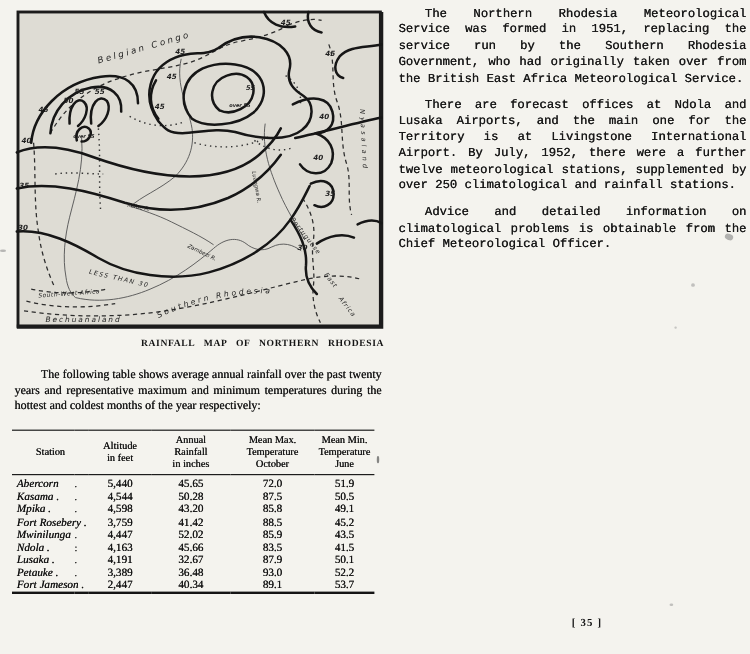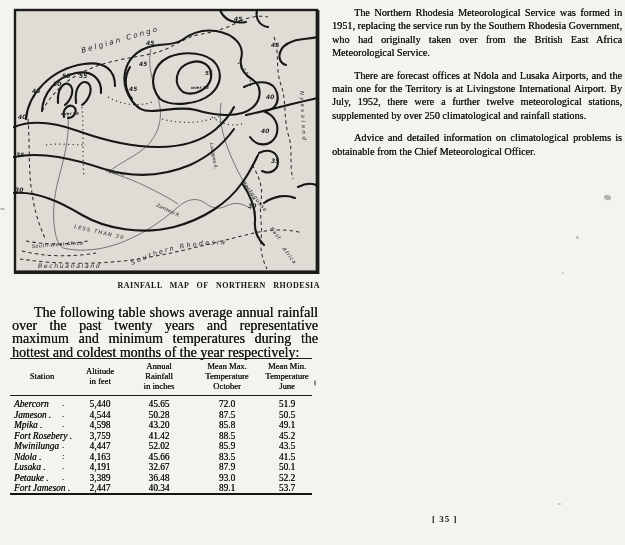--- a/index.html
+++ b/index.html
@@ -13,27 +13,27 @@
   .map-wrap{position:absolute;left:12px;top:7px;width:308px;height:268px;}
   .map-wrap svg{display:block;}
   .map-caption{
     position:absolute;left:12px;top:281px;width:308px;
     text-align:right;font-weight:bold;font-size:8px;letter-spacing:.5px;word-spacing:5px;
     color:#151515;
   }
   
   .intro{
     position:absolute;left:12px;top:306px;width:306px;
-    font-size:14px;line-height:13.2px;text-align:justify;text-indent:22px;
+    font-size:10px;line-height:13.2px;text-align:justify;text-indent:22px;
     color:#181818;text-shadow:.2px 0 0 currentColor;
   }
   .right-text{position:absolute;left:332px;top:6px;width:290px;}
   .para{
     margin:0 0 9px 0;font-size:10.2px;line-height:13.4px;
-    text-align:justify;text-indent:22px;color:#181818;text-shadow:.25px 0 0 currentColor;
+    text-align:justify;text-indent:22px;color:#181818;text-shadow:.25px 0 0 currentColor;font-family:Liberation Mono, monospace;
   }
   
   .rain-table{
     position:absolute;left:10px;top:358px;width:302px;
     border-collapse:collapse;table-layout:fixed;
     border-top:1.5px solid #1c1c1c;border-bottom:2.5px solid #141414;
     color:#141414;
   }
   .rain-table thead tr{border-bottom:1.2px solid #1c1c1c;}
   .rain-table th{
@@ -43,21 +43,21 @@
   }
   .rain-table td{
     font-size:9.3px;line-height:10.45px;padding:0;text-align:center;
     text-shadow:.2px 0 0 currentColor;
   }
   .rain-table tbody tr:first-child td{padding-top:3px;}
   .rain-table td.station{text-align:left;padding-left:4px;white-space:nowrap;font-style:italic;}
   .rain-table td.leader{text-align:left;font-size:8px;}
   .pageno{
     position:absolute;font-weight:bold;font-size:9px;letter-spacing:1px;
-    text-align:left;color:#151515;
+    text-align:right;color:#151515;
   }
   .pageno-left{left:10px;top:522px;width:302px;margin-top:36px;}
   .pageno-right{left:432px;top:514px;width:70px;}
   
   .speck{position:absolute;background:#8d8d8d;border-radius:45%;}
   
   .map-wrap text{font-family:"DejaVu Sans", sans-serif;fill:#1e1e1e;}
   .cl{font-style:italic;font-weight:600;}
   .place{font-style:italic;}
 </style>
@@ -198,21 +198,21 @@
     <tbody>
         <tr>
           <td class="station">Abercorn</td>
           <td class="leader">.</td>
           <td class="num">5,440</td>
           <td class="num">45.65</td>
           <td class="num">72.0</td>
           <td class="num">51.9</td>
         </tr>
         <tr>
-          <td class="station">Jameson .</td>
+          <td class="station">Kasama .</td>
           <td class="leader">.</td>
           <td class="num">4,544</td>
           <td class="num">50.28</td>
           <td class="num">87.5</td>
           <td class="num">50.5</td>
         </tr>
         <tr>
           <td class="station">Mpika .</td>
           <td class="leader">.</td>
           <td class="num">4,598</td>

